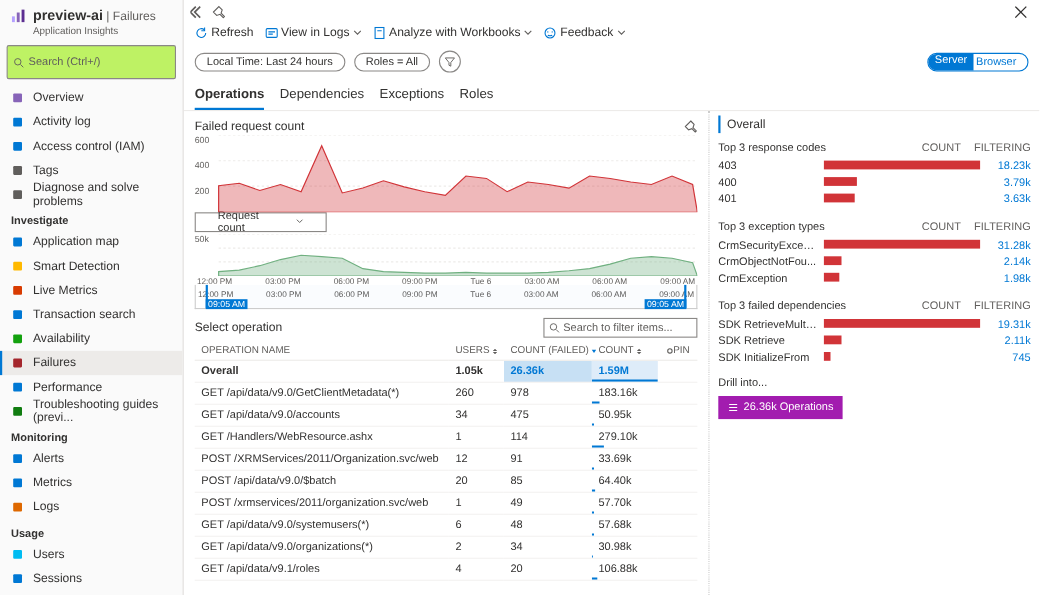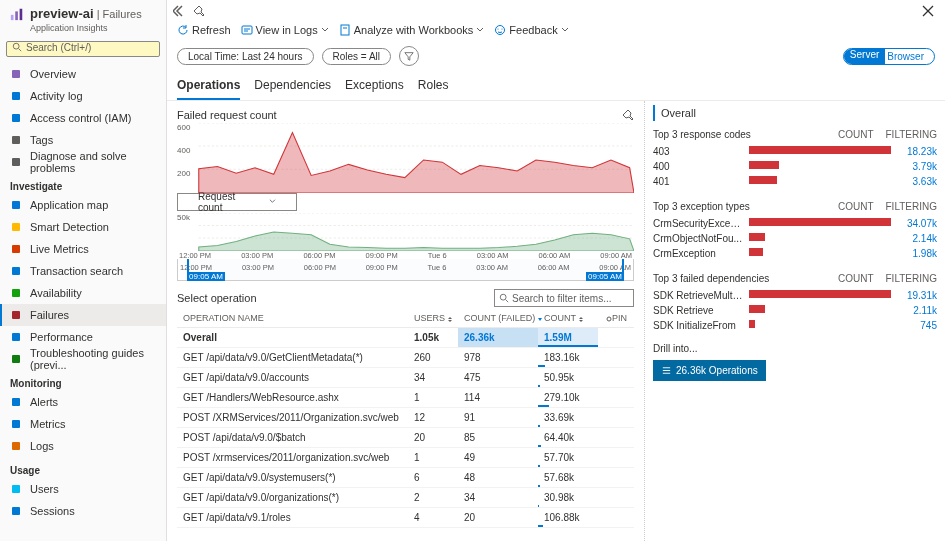--- a/index.html
+++ b/index.html
@@ -5,21 +5,21 @@
 * { margin: 0; padding: 0; box-sizing: border-box; font-family: "Segoe UI", Arial, sans-serif; }
 body { width: 945px; height: 541px; overflow: hidden; font-size: 11px; background: #fff; color: #323130; }
 .app { display: flex; height: 100%; }
 
 
 .sidebar { width: 167px; border-right: 1px solid #e1dfdd; display: flex; flex-direction: column; background:#fafafa; }
 .sb-header { padding: 6px 8px 4px 10px; display: flex; align-items: center; gap: 6px; }
 .sb-header .logo { width: 14px; height: 14px; display:inline-block; }
 .sb-title { font-size: 13px; font-weight: 600; color: #323130; }
 .sb-sub { font-size: 9px; color: #605e5c; padding: 0 10px 6px 30px; margin-top:-2px; }
-.sb-search { margin: 2px 6px 6px 6px; border: 1px solid #8a8886; border-radius: 2px; height: 16px; display: flex; align-items: flex-start; padding: 0 5px; gap:4px; color:#605e5c; background:#fef9c3;}
+.sb-search { margin: 2px 6px 6px 6px; border: 1px solid #8a8886; border-radius: 2px; height: 31px; display: flex; align-items: center; padding: 0 5px; gap:4px; color:#605e5c; background:#bef264;}
 .sb-search span.ph { font-size: 10px; color: #605e5c; }
 .sb-search .mag { width:10px; height:10px; }
 .sb-list { flex: 1; overflow-y: auto; }
 .sb-item { display: flex; align-items: center; gap: 8px; padding: 4px 10px; font-size: 11px; cursor: pointer; height: 22px; }
 .sb-item.selected { background: #edebe9; }
 .sb-item.selected::before { content:""; position:absolute; left:0; width:2px; height:22px; background:#0078d4;}
 .sb-item .ico { width: 12px; height: 12px; flex-shrink:0; }
 .sb-group { font-size: 10px; font-weight: 600; padding: 8px 10px 2px 10px; color: #323130; }
 .sidebar { position:relative; }
 .sb-item { position:relative; }
@@ -89,21 +89,21 @@
 
 
 .r-section { margin-bottom: 10px; }
 .r-title { font-size: 11px; border-left:2px solid #0078d4; padding:2px 6px; background:#fff; margin-bottom:6px;}
 .r-sub { font-size:10px; padding:2px 0 4px 0; display:flex; justify-content:space-between; color:#605e5c;}
 .r-row { display:flex; gap:6px; font-size:10px; padding:2px 0; }
 .r-row .lbl { width:90px; white-space:nowrap; overflow:hidden; text-overflow:ellipsis; color:#323130;}
 .r-row .bar { flex:1; height:8px; background:#fff; position:relative; }
 .r-row .bar .fill { position:absolute; left:0; top:0; bottom:0; background:#d13438; }
 .r-row .val { width:40px; text-align:right; color:#0078d4; }
-.btn-primary { background:#0369a1; color:#fff; border:none; padding:5px 8px; font-size:10px; display:inline-flex; align-items:flex-end; gap:4px; cursor:pointer;}
+.btn-primary { background:#a21caf; color:#fff; border:none; padding:5px 8px; font-size:10px; display:inline-flex; align-items:flex-end; gap:4px; cursor:pointer;}
 .drill-title { font-size:10px; color:#323130; margin-bottom:6px;}
 
 
 svg { display:block; }
 </style>
 </head>
 <body>
 
 <div class="app">
   <div class="sidebar">
@@ -592,21 +592,21 @@
         <div class="r-section" id="r-exc">
             <div class="r-sub">
               <span style="color:#323130">Top 3 exception types</span>
          <span><span style="margin-right:12px">COUNT</span>FILTERING</span>
             </div>
             <div class="r-row">
        <span class="lbl">CrmSecurityExcept...</span>
        <span class="bar">
                 <span class="fill" style="width:100%"></span>
               </span>
-       <span class="val">34.07k</span>
+       <span class="val">31.28k</span>
      </div>
             <div class="r-row">
        <span class="lbl">CrmObjectNotFou...</span>
        <span class="bar">
                 <span class="fill" style="width:11%"></span>
               </span>
        <span class="val">2.14k</span>
      </div>
             <div class="r-row">
        <span class="lbl">CrmException</span>

